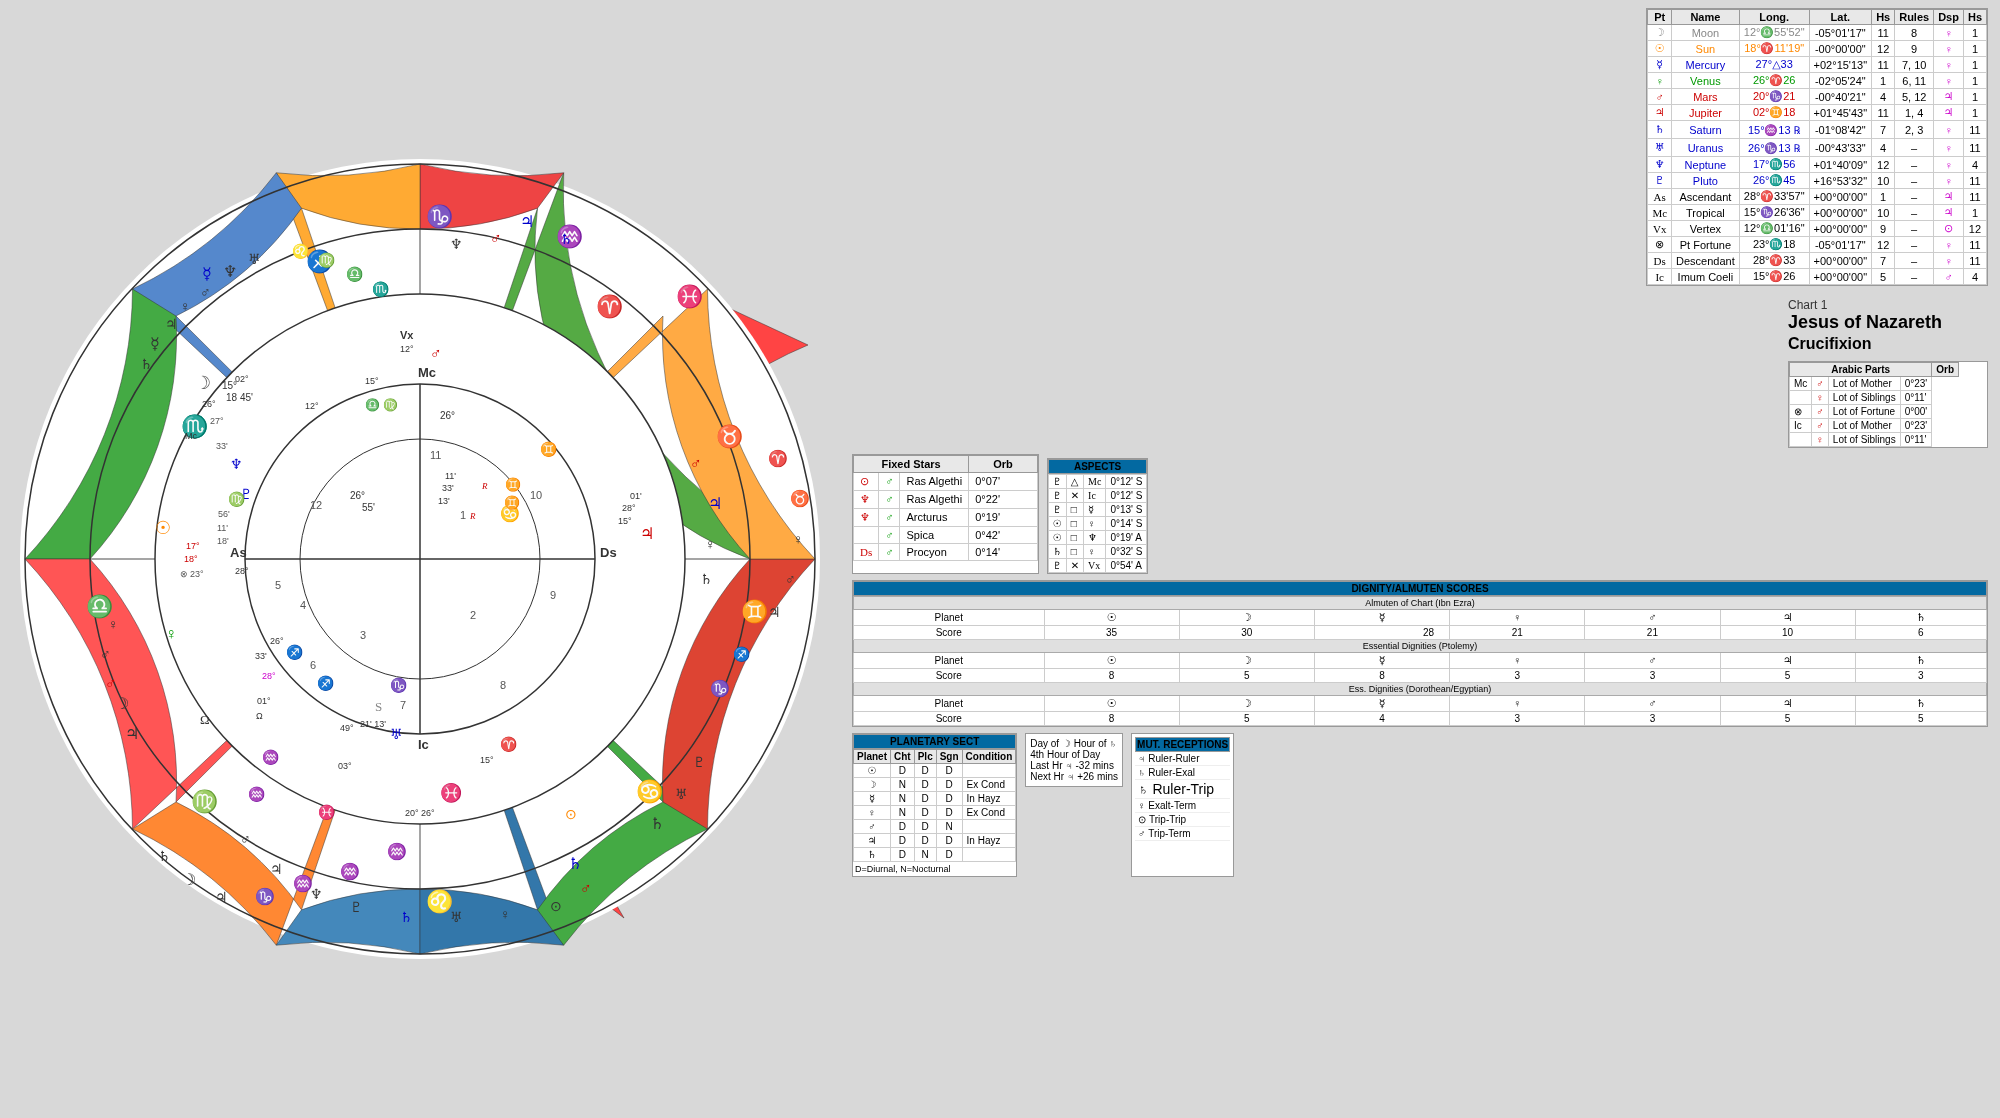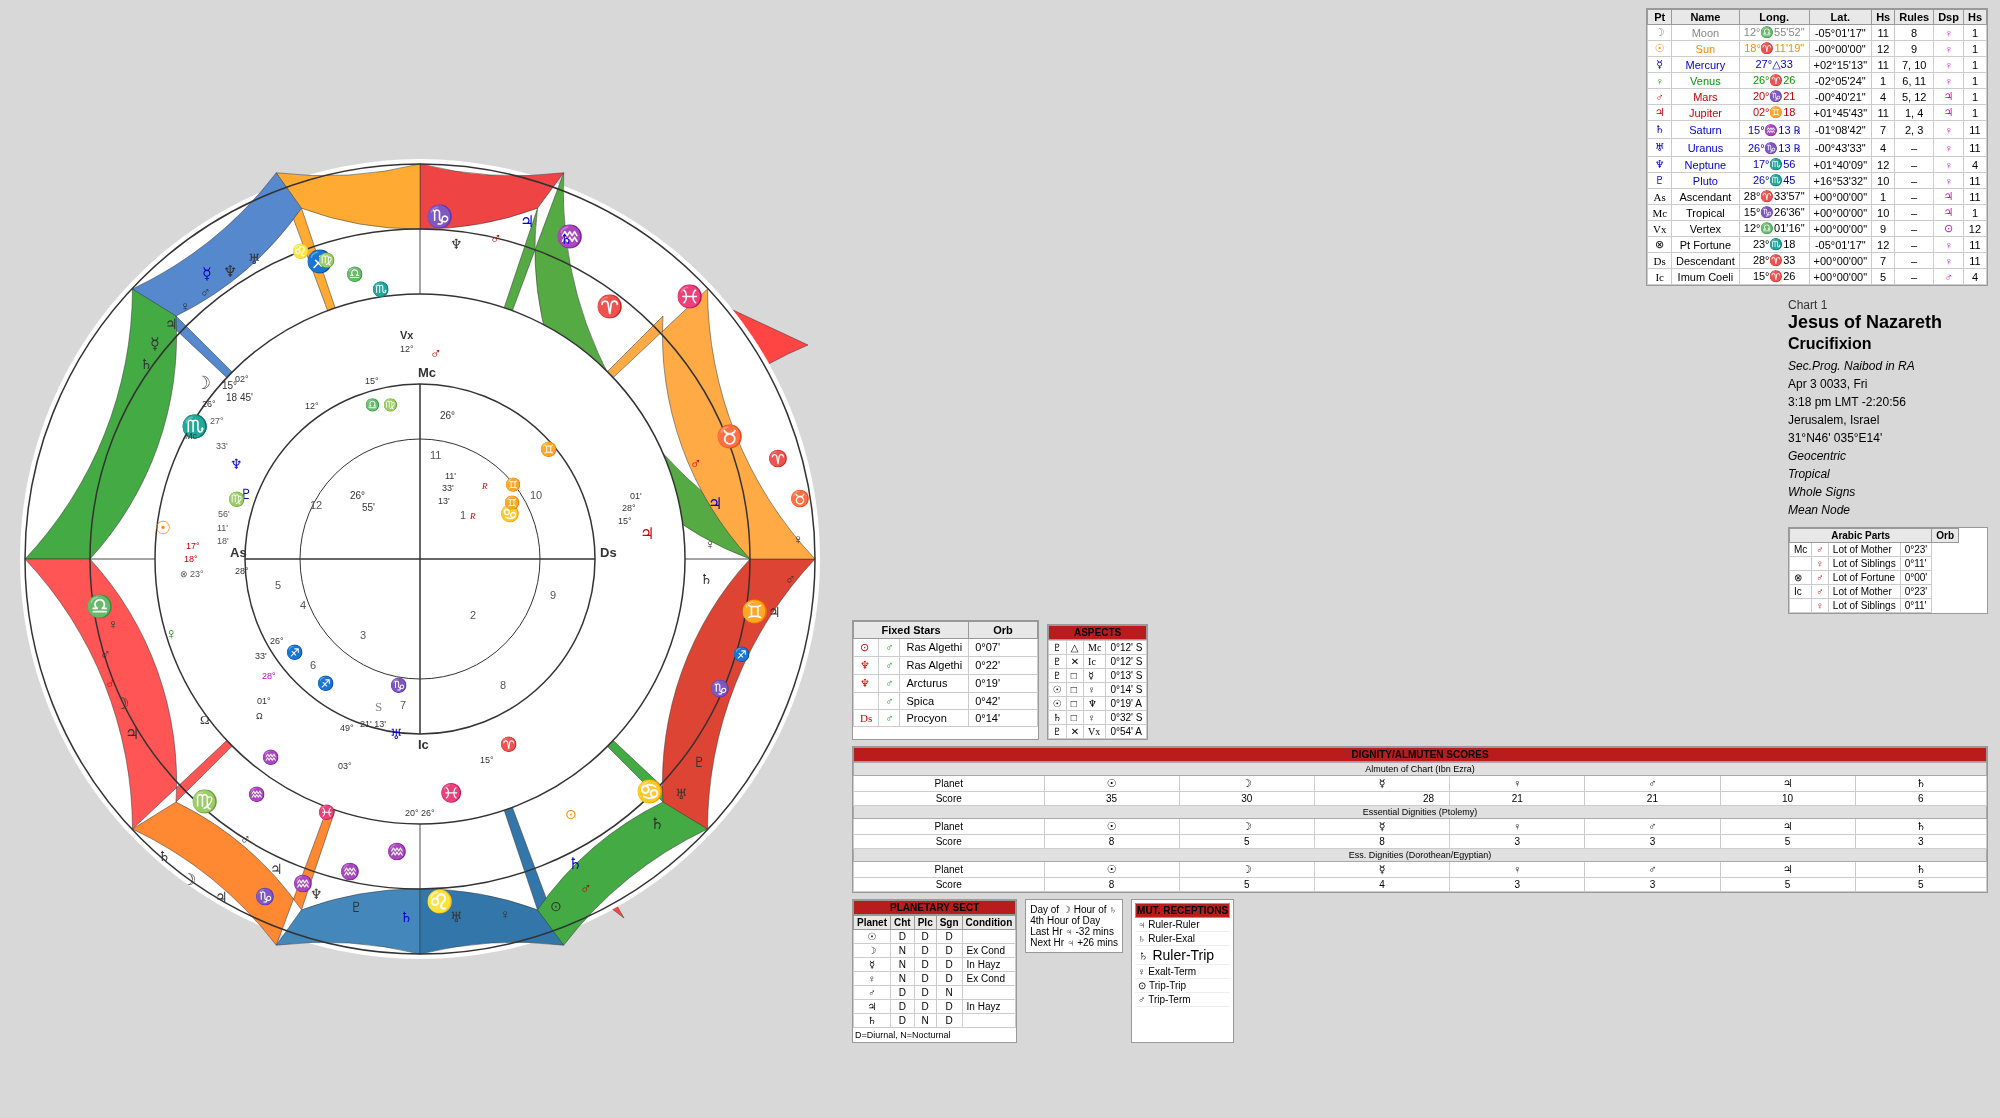--- a/index.html
+++ b/index.html
@@ -205,21 +205,21 @@
       gap: 8px;
     }
 
     
     #astro-chart {
       width: 820px;
       height: 820px;
     }
 
     .section-header {
-      background: #b91c1c;
+      background: #0369a1;
       text-align: center;
       font-weight: bold;
       font-size: 10px;
       border: 1px solid #999;
       padding: 1px;
     }
   </style>
 </head>
 <body>
 
@@ -769,31 +769,20 @@
           </tbody>
       </table>
     </div>
 
     <div class="chart-title-section">
       <div class="chart-label">Chart 1</div>
       <div class="chart-name">
         <span>Jesus of Nazareth</span>
       </div>
       <div class="chart-name" style="font-size:16px">Crucifixion</div>
-      <div class="chart-details">
-        <div style="font-style:italic; font-size:12px;">Sec.Prog. Naibod in RA</div>
-        <div>Apr 3 0033, Fri</div>
-        <div>3:18 pm  LMT -2:20:56</div>
-        <div>Jerusalem, Israel</div>
-        <div>31°N46'  035°E14'</div>
-        <div style="font-style:italic;">Geocentric</div>
-        <div style="font-style:italic;">Tropical</div>
-        <div style="font-style:italic;">Whole Signs</div>
-        <div style="font-style:italic;">Mean Node</div>
-      </div>
 
       <div class="arabic-parts-section" style="margin-top:8px;">
         <table>
           <thead>
             <tr>
               <th colspan="4">Arabic Parts</th>
               <th>Orb</th>
             </tr>
           </thead>
           <tbody id="arabic-tbody">

